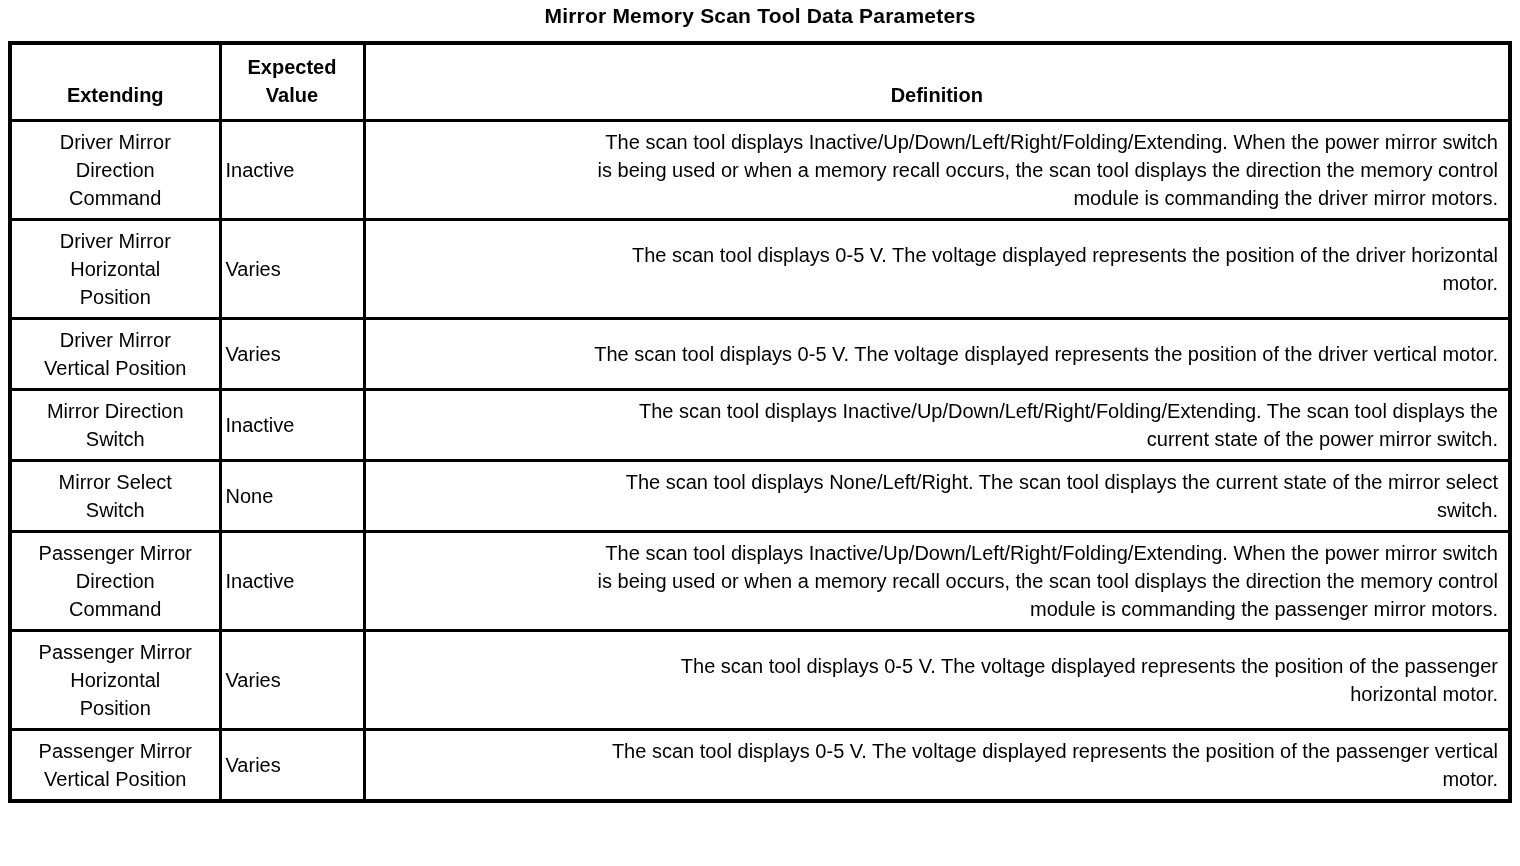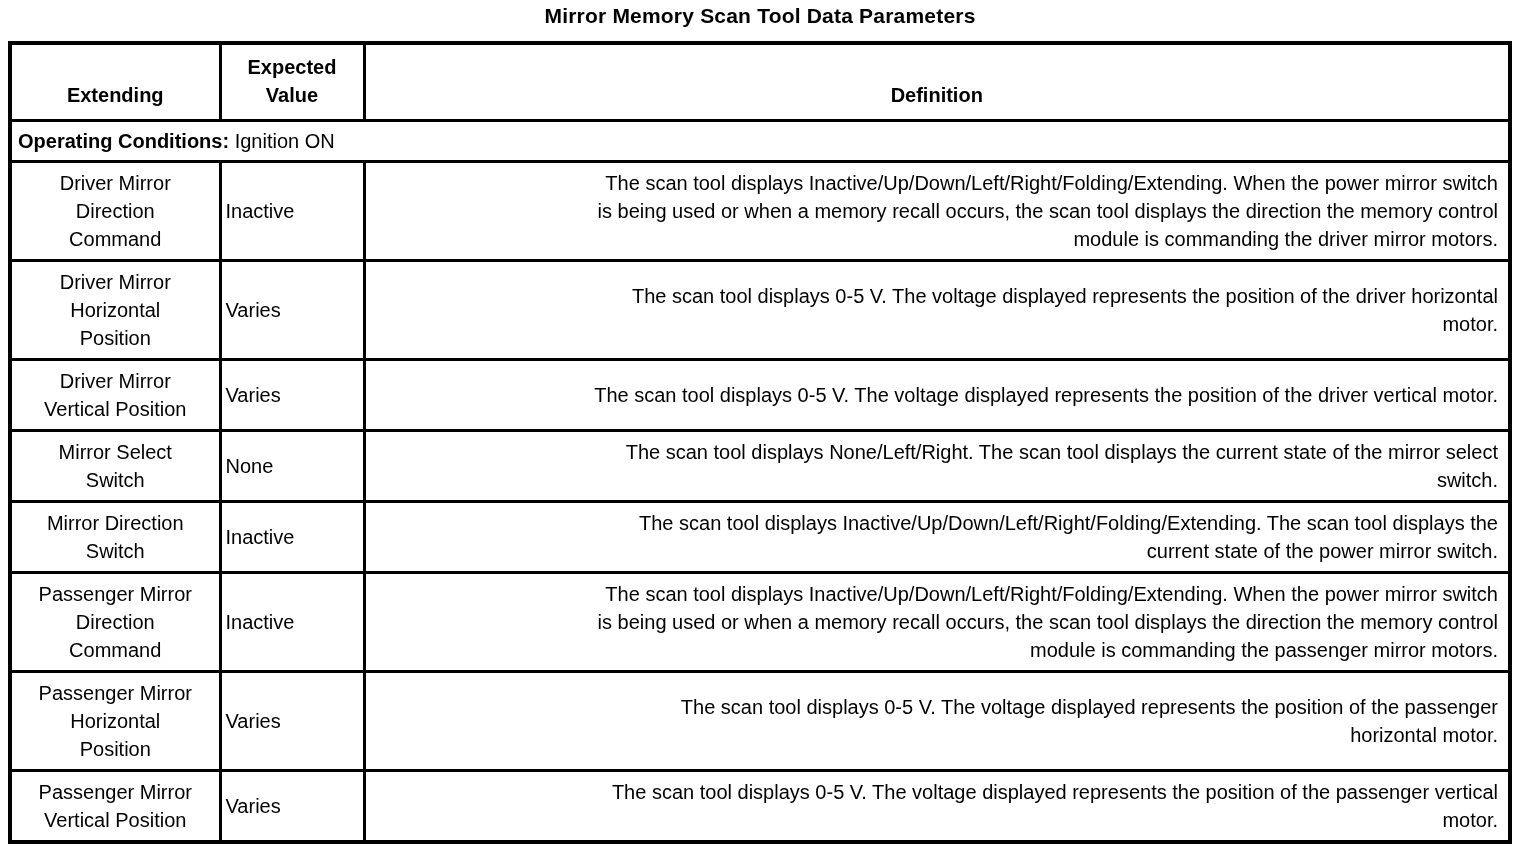--- a/index.html
+++ b/index.html
@@ -80,26 +80,20 @@
       <col>
     </colgroup>
     <thead>
       <tr>
         <th class="hdr">Extending</th>
         <th class="hdr">Expected Value</th>
         <th class="hdr">Definition</th>
       </tr>
     </thead>
     <tbody id="rows-body">
-      <tr>
-        <td class="opcond" colspan="3">
-          <span class="bold">Operating Conditions:</span>
-          <span>Ignition ON</span>
-        </td>
-      </tr>
 
     <tr>
       <td class="param">Driver Mirror
 Direction
 Command</td>
       <td class="expected">Inactive</td>
       <td class="definition">The scan tool displays Inactive/Up/Down/Left/Right/Folding/Extending. When the power mirror switch
 is being used or when a memory recall occurs, the scan tool displays the direction the memory control
 module is commanding the driver mirror motors.</td>
     </tr>
@@ -114,33 +108,33 @@
     </tr>
 
     <tr>
       <td class="param">Driver Mirror
 Vertical Position</td>
       <td class="expected">Varies</td>
       <td class="definition">The scan tool displays 0-5 V. The voltage displayed represents the position of the driver vertical motor.</td>
     </tr>
 
     <tr>
+      <td class="param">Mirror Direction
+Switch</td>
+      <td class="expected">Inactive</td>
+      <td class="definition">The scan tool displays Inactive/Up/Down/Left/Right/Folding/Extending. The scan tool displays the
+current state of the power mirror switch.</td>
+    </tr>
+
+    <tr>
       <td class="param">Mirror Select
 Switch</td>
       <td class="expected">None</td>
       <td class="definition">The scan tool displays None/Left/Right. The scan tool displays the current state of the mirror select
 switch.</td>
-    </tr>
-
-    <tr>
-      <td class="param">Mirror Direction
-Switch</td>
-      <td class="expected">Inactive</td>
-      <td class="definition">The scan tool displays Inactive/Up/Down/Left/Right/Folding/Extending. The scan tool displays the
-current state of the power mirror switch.</td>
     </tr>
 
     <tr>
       <td class="param">Passenger Mirror
 Direction
 Command</td>
       <td class="expected">Inactive</td>
       <td class="definition">The scan tool displays Inactive/Up/Down/Left/Right/Folding/Extending. When the power mirror switch
 is being used or when a memory recall occurs, the scan tool displays the direction the memory control
 module is commanding the passenger mirror motors.</td>

